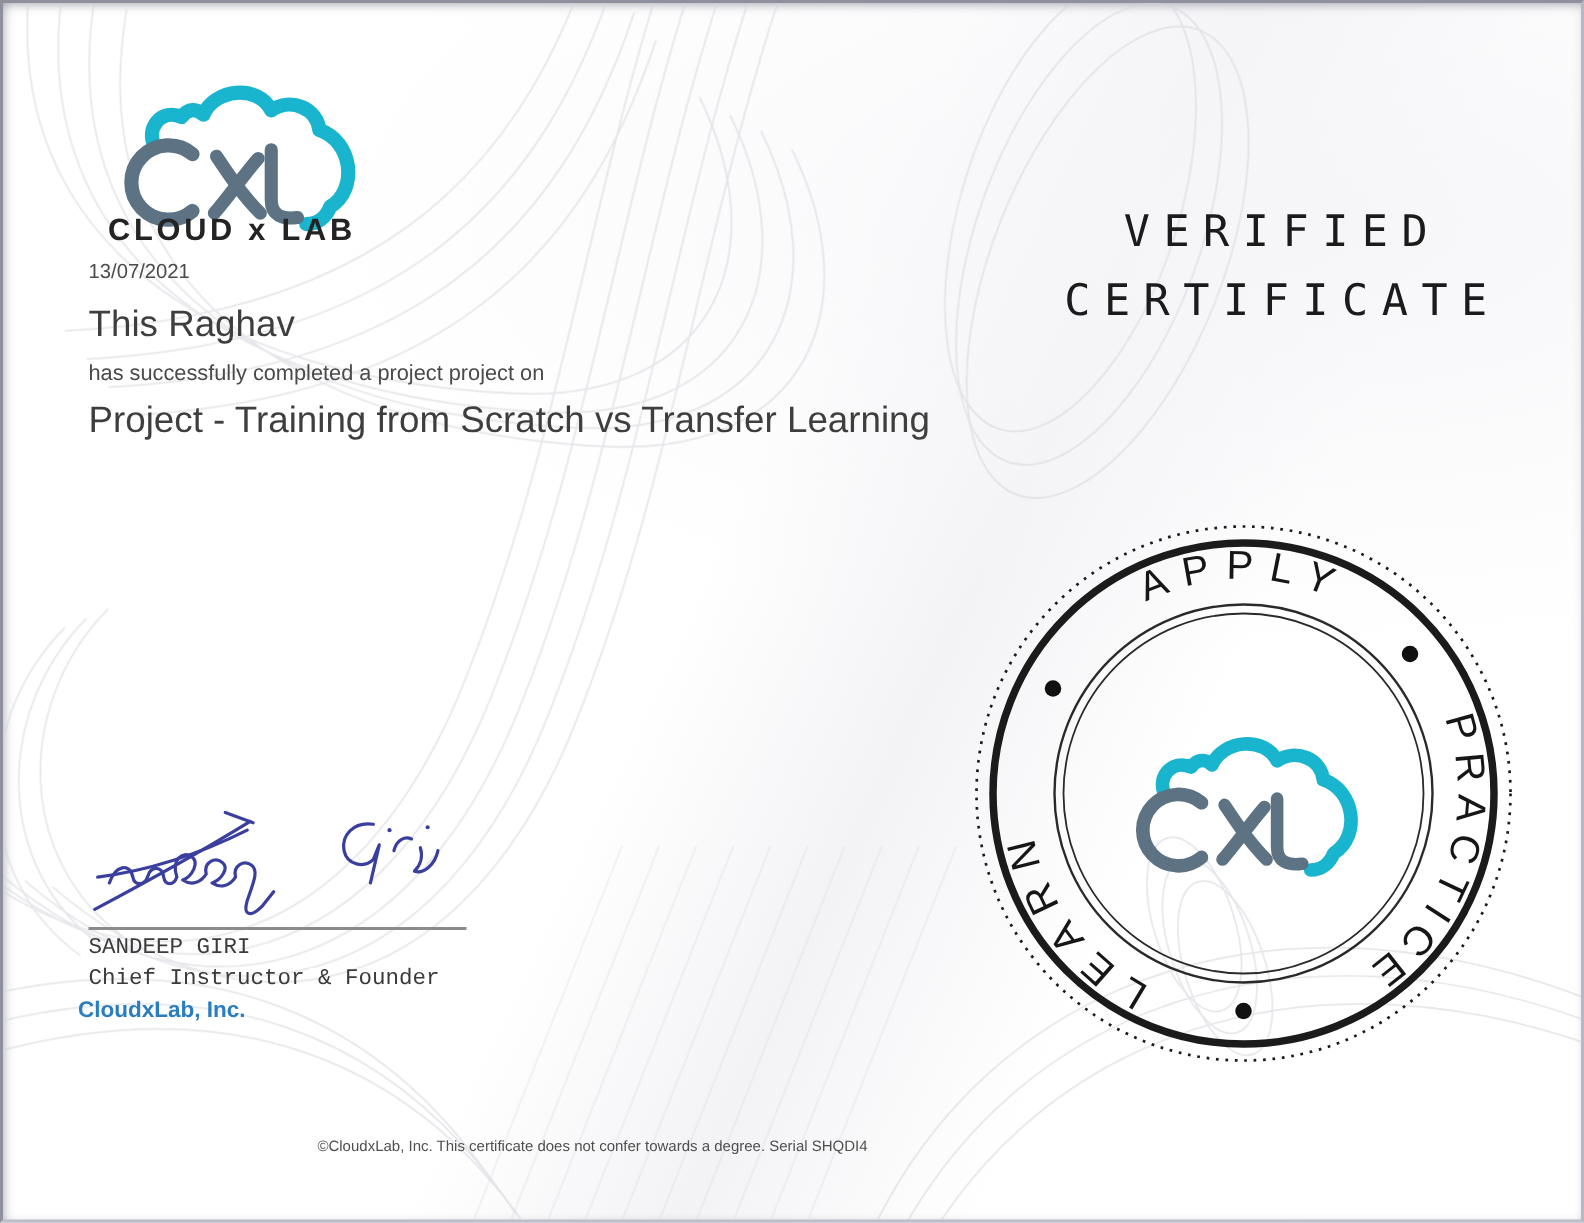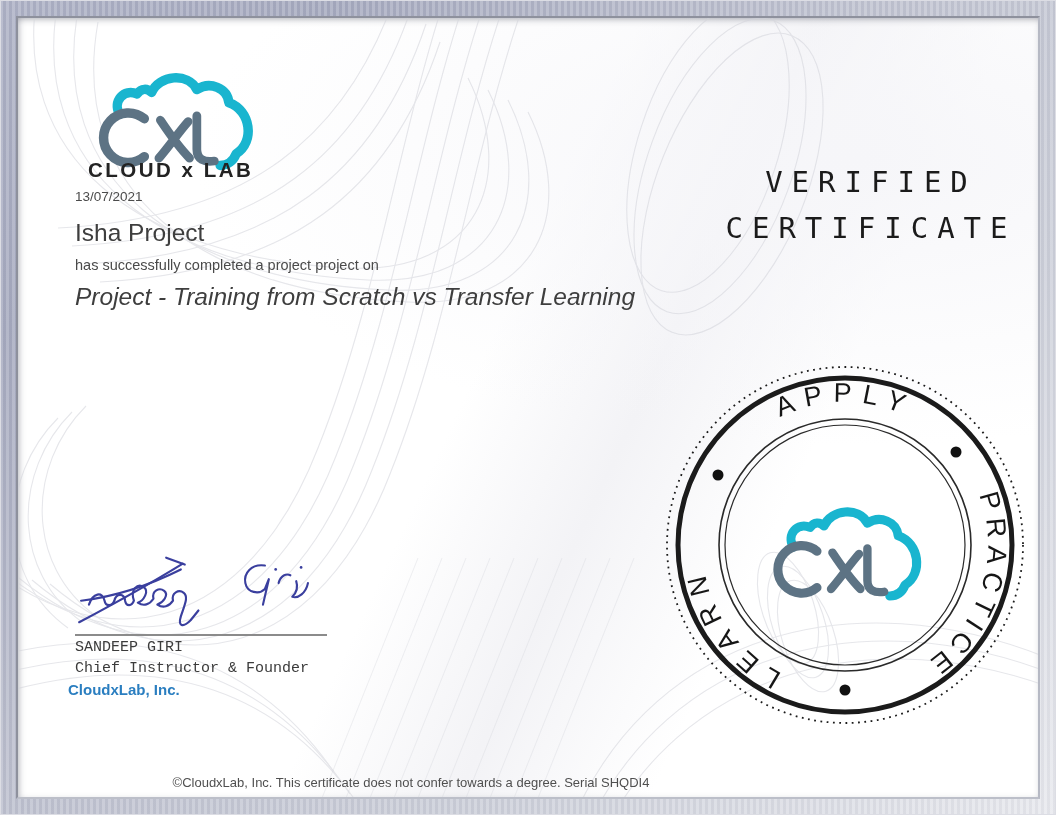--- a/index.html
+++ b/index.html
@@ -1,18 +1,18 @@
 <!DOCTYPE html>
 <html><head>
 <meta charset="utf-8">
 <style>
   html,body{margin:0;padding:0;background:#9ea2b5;}
   *{box-sizing:border-box;}
   .frame{
-    position:relative;width:1056px;height:815px;padding:16px;
+    position:relative;width:1056px;height:815px;
     background:
       repeating-linear-gradient(90deg, rgba(255,255,255,0.16) 0 3px, rgba(20,20,40,0.03) 3px 6px),
       linear-gradient(135deg,#aeb2c6 0%,#a6aabf 18%,#bfc2d0 45%,#cdd0da 70%,#e8e9ee 100%);
     box-shadow: inset 0 0 0 1px #dcdde4;
     font-family:"Liberation Sans", sans-serif;
   }
   .paper{
     position:relative;width:100%;height:100%;
     border:2px solid #8e919d;border-right-color:#b6b9c4;border-bottom-color:#bcbfc9;
     background:
@@ -21,32 +21,32 @@
       #fdfdfe;
     box-shadow: inset 0 4px 7px -3px rgba(60,62,82,.38), inset 4px 0 7px -3px rgba(60,62,82,.30);
     overflow:hidden;
   }
   .abs{position:absolute;}
   .guilloche{position:absolute;inset:0;width:100%;height:100%;}
   .wordmark{left:70px;top:140px;font-size:20.5px;font-weight:bold;letter-spacing:2.5px;color:#232323;white-space:nowrap;}
   .issue-date{left:57px;top:171px;font-size:13.5px;color:#4b4b4b;}
   .recipient{left:57px;top:201px;font-size:24.5px;color:#3e3e3e;}
   .completion{left:57px;top:239px;font-size:14.5px;color:#4a4a4a;}
-  .course{left:57px;top:265px;font-size:24.5px;color:#3e3e3e;white-space:nowrap;font-style:italic;}
+  .course{left:57px;top:265px;font-size:24.5px;color:#3e3e3e;white-space:nowrap;}
   .verified{
-    left:700px;top:141px;width:306px;text-align:center;
+    left:700px;top:129px;width:306px;text-align:center;
     font-family:"DejaVu Sans Mono", monospace;font-size:29px;line-height:46px;
     letter-spacing:9px;color:#1b1b1b;white-space:nowrap;
   }
   .sig{left:55px;top:526px;}
   .sig-line{left:57px;top:616px;width:252px;height:2px;background:#8b8b8b;}
   .signer-name{left:57px;top:621px;font-size:15px;color:#3b3b3b;font-family:Liberation Mono, monospace;}
   .signer-role{left:57px;top:642px;font-size:15px;color:#3b3b3b;font-family:Liberation Mono, monospace;}
   .signer-company{left:50px;top:663px;font-size:15px;font-weight:700;color:#2a7ec0;}
-  .footer{left:93px;top:757px;width:600px;text-align:center;font-size:13px;color:#4f4f4f;white-space:nowrap;}
+  .footer{left:93px;top:757px;width:600px;text-align:center;font-size:10px;color:#4f4f4f;white-space:nowrap;}
   .seal{left:637px;top:337px;}
 </style>
 </head>
 <body>
 
 <svg width="0" height="0" style="position:absolute">
   <defs>
     <symbol id="cxl-logo" viewBox="0 0 240 170">
       <g fill="none" stroke-linecap="round" stroke-linejoin="round">
         <path stroke="#19b5cf" stroke-width="13" d="M 46 80 C 36 62 52 44 70 52 C 76 44 84 44 90 50 C 100 26 140 22 152 46 C 170 34 194 44 196 64 C 226 74 232 118 206 134 C 202 144 194 150 184 150"></path>
@@ -105,21 +105,21 @@
           <line x1="516" y1="790" x2="616" y2="540"></line>
       </g>
     </svg>
 
     <svg class="abs" style="left:68px;top:38px;" width="175" height="124" viewBox="0 0 240 170" role="img">
       <use href="#cxl-logo"></use>
     </svg>
     <div class="abs wordmark">CLOUD x LAB</div>
     <div class="abs issue-date">13/07/2021</div>
 
-    <div class="abs recipient">Isha Project</div>
+    <div class="abs recipient">This Raghav</div>
     <div class="abs completion">has successfully completed a project project on</div>
     <div class="abs course">Project - Training from Scratch vs Transfer Learning</div>
 
     <div class="abs verified">
       <div>VERIFIED</div>
       <div>CERTIFICATE</div>
     </div>
 
     <svg class="abs seal" width="380" height="380" viewBox="0 0 380 380" role="img">
       <circle cx="190" cy="190" r="178" fill="none" stroke="#1b1b1b" stroke-width="1.8" stroke-dasharray="1.8 4.5"></circle>

